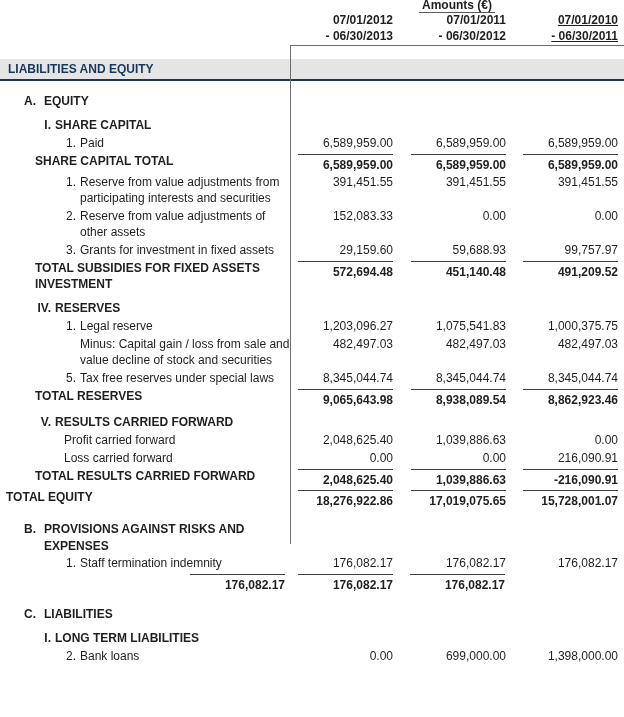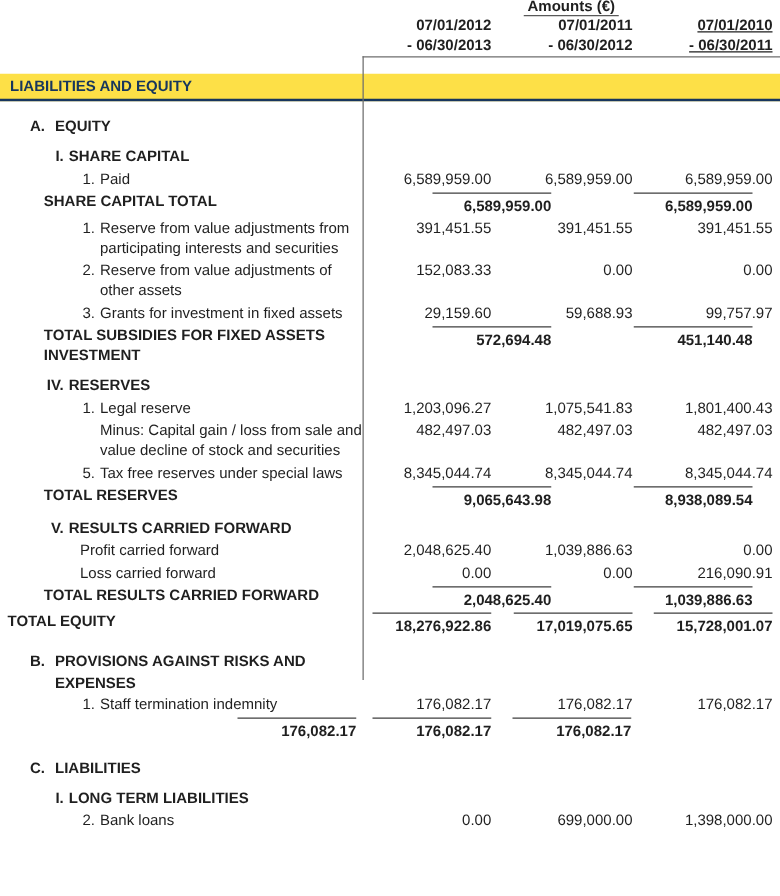--- a/index.html
+++ b/index.html
@@ -19,21 +19,21 @@
   .dates .dcell.c1{padding-right:5px;}
   .dates .dcell.c2{padding-right:5px;}
   .dates .dcell.c3{padding-right:6px;text-decoration:underline;}
 
   
   .vline{position:absolute;left:290px;top:45px;bottom:0;width:1px;background:#6e6e6e;z-index:5;}
   .hline{position:absolute;left:290px;right:0;top:45px;height:1px;background:#6e6e6e;z-index:5;}
 
   
   .band{
-    margin-top:15px;height:20px;background:#fde047;border-bottom:2px solid #17365d;
+    margin-top:15px;height:20px;background:#e5e5e5;border-bottom:2px solid #17365d;
     display:flex;align-items:center;padding-left:8px;font-weight:bold;color:#17365d;text-align:right;
   }
 
   
   .tbody{margin-top:8px;}
   .row{display:grid;grid-template-columns:290px 108px 113px 113px;align-items:start;min-height:18px;line-height:16.5px;}
   .lbl{position:relative;display:block;padding-bottom:1px;}
   .mk{position:absolute;}
 
   .letter{margin-top:12px;font-weight:bold;}
@@ -43,21 +43,21 @@
   .roman{margin-top:6px;font-weight:bold;}
   .roman .lbl{padding-left:55px;}
   .roman .mk{left:35px;width:16px;text-align:right;}
 
   .item .lbl{padding-left:80px;}
   .item .mk{left:60px;width:16px;text-align:right;}
 
   .item-plain .lbl{padding-left:64px;}
   .item-minus .lbl{padding-left:80px;}
 
-  .total-roman{font-weight:bold;gap:48px;}
+  .total-roman{font-weight:bold;}
   .total-roman .lbl{padding-left:35px;}
 
   .total-letter{font-weight:bold;}
   .total-letter .lbl{padding-left:30px;text-indent:-24px;}
 
   .num{text-align:right;}
   .num.c1{padding-right:5px;}
   .num.c2{padding-right:5px;}
   .num.c3{padding-right:6px;}
   .num .val{display:inline-block;}
@@ -146,21 +146,21 @@
       <div class="row roman">
         <div class="lbl"><span class="mk">IV.</span><span>RESERVES</span></div>
         <div class="num c1"><span class="val"></span></div>
         <div class="num c2"><span class="val"></span></div>
         <div class="num c3"><span class="val"></span></div>
       </div>
       <div class="row item">
         <div class="lbl"><span class="mk">1.</span><span>Legal reserve</span></div>
         <div class="num c1"><span class="val">1,203,096.27</span></div>
         <div class="num c2"><span class="val">1,075,541.83</span></div>
-        <div class="num c3"><span class="val">1,801,400.43</span></div>
+        <div class="num c3"><span class="val">1,000,375.75</span></div>
       </div>
       <div class="row item-minus">
         <div class="lbl"><span>Minus: Capital gain / loss from sale and value decline of stock and securities</span></div>
         <div class="num c1"><span class="val">482,497.03</span></div>
         <div class="num c2"><span class="val">482,497.03</span></div>
         <div class="num c3"><span class="val">482,497.03</span></div>
       </div>
       <div class="row item">
         <div class="lbl"><span class="mk">5.</span><span>Tax free reserves under special laws</span></div>
         <div class="num c1"><span class="val">8,345,044.74</span></div>

